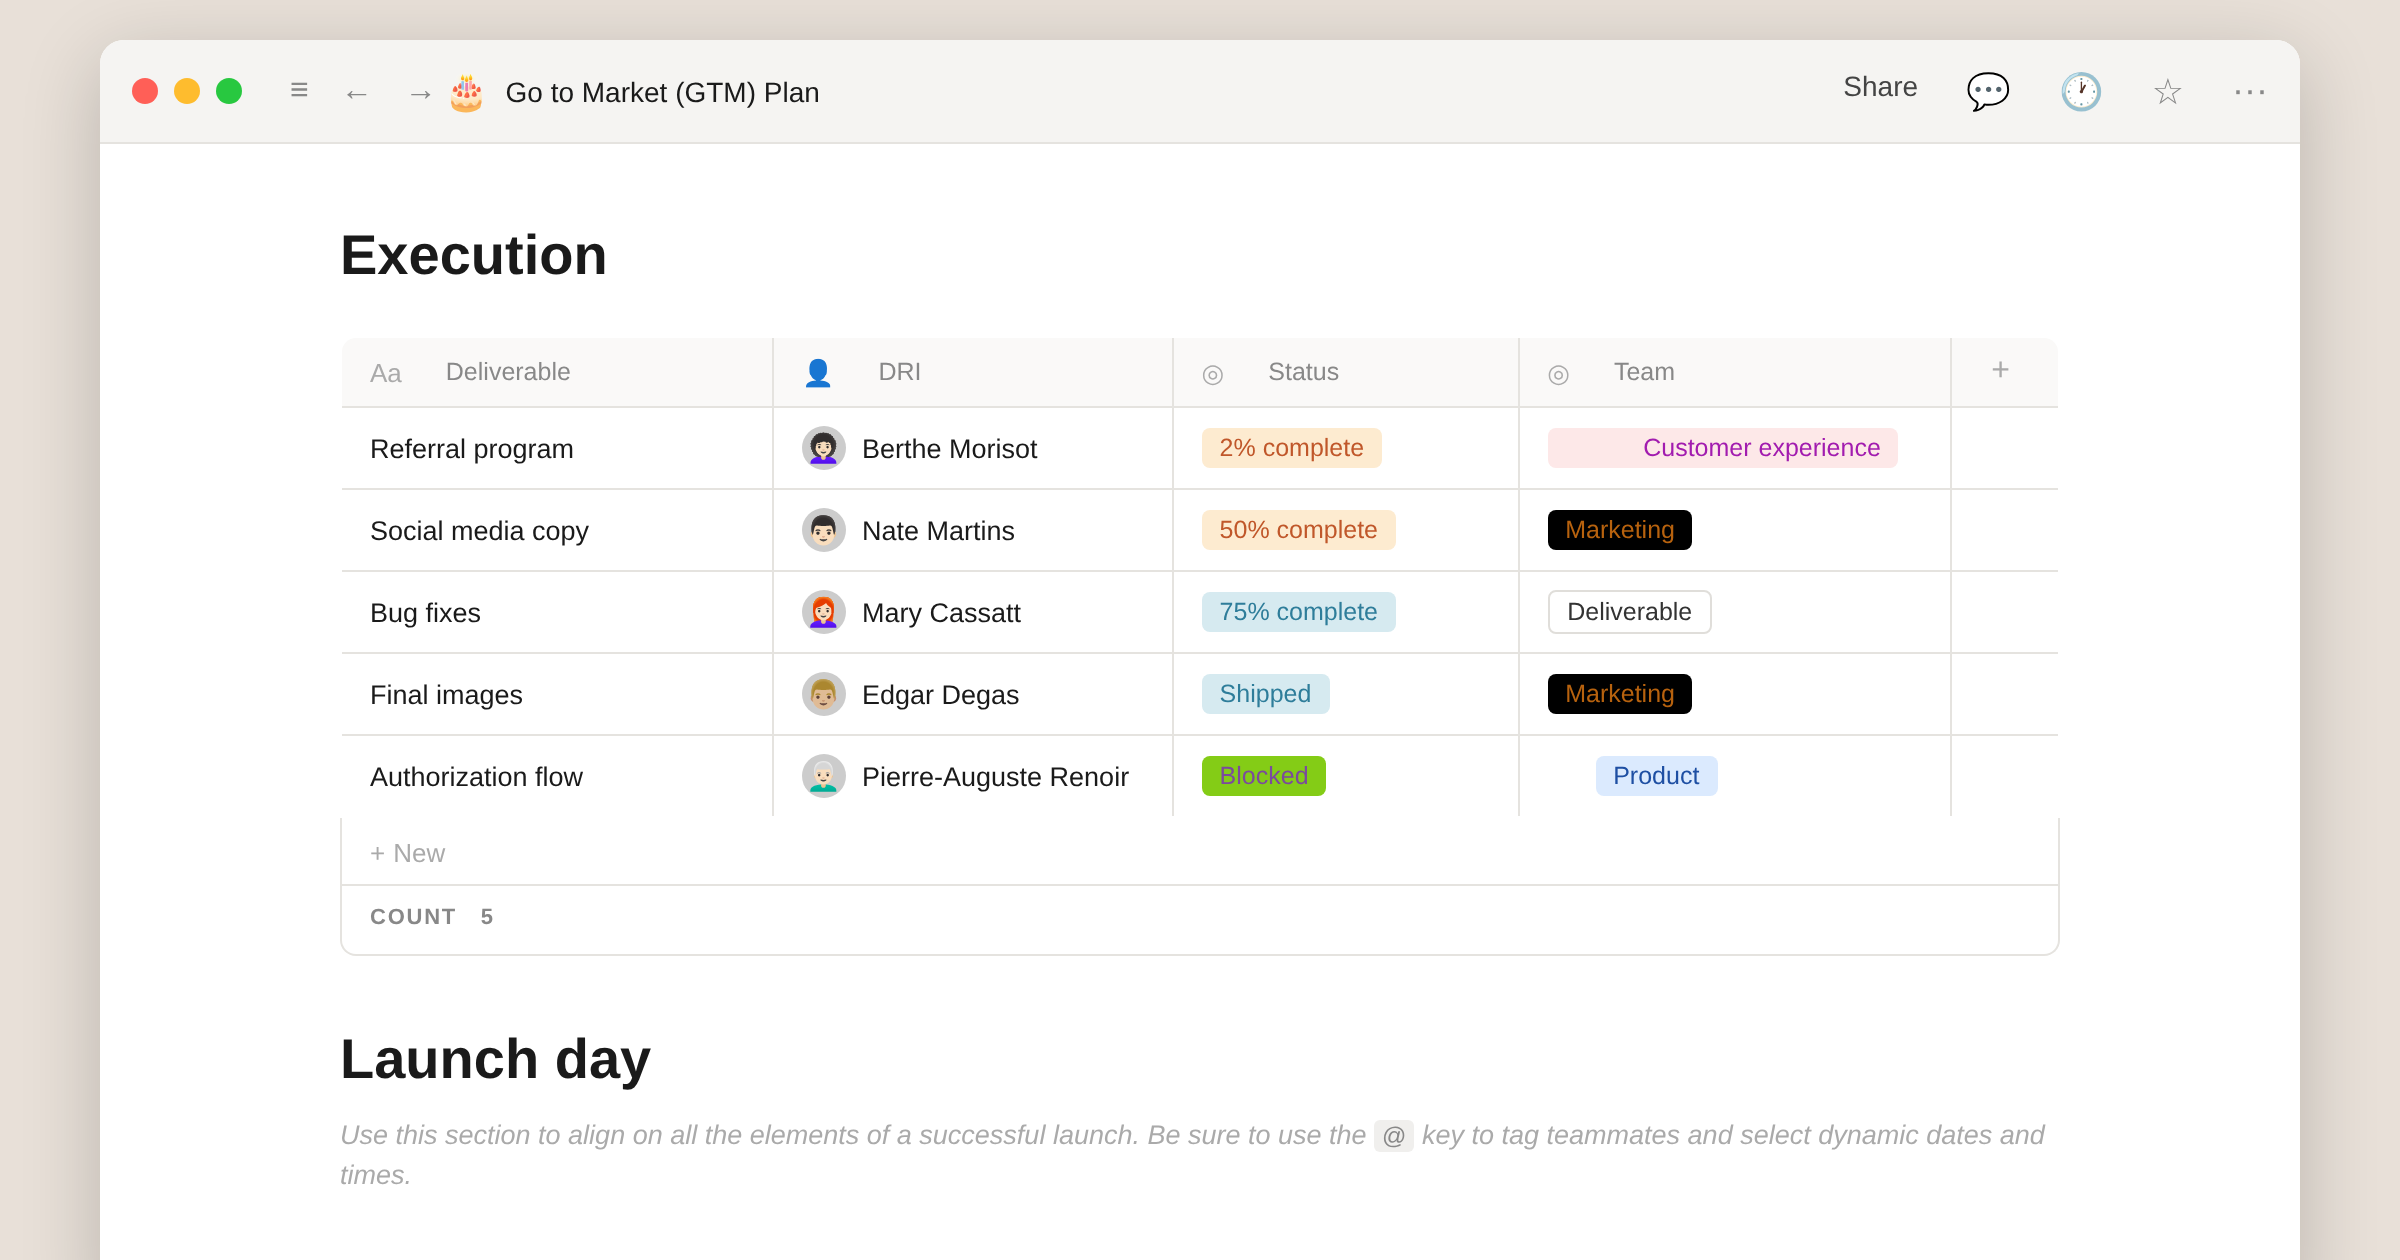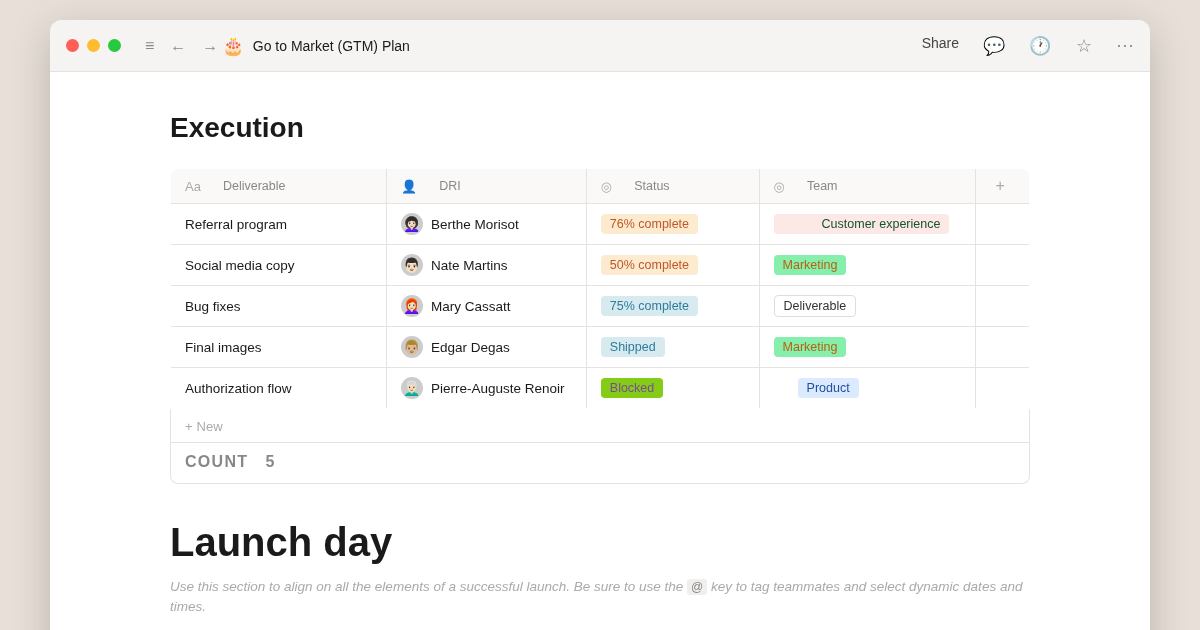--- a/index.html
+++ b/index.html
@@ -250,26 +250,26 @@
       display: inline-flex;
       align-items: center;
       border-radius: 4px;
       padding: 3px 9px;
       font-size: 12.5px;
       font-weight: 500;
     }
 
     .team-ce {
       background: #fde8e8;
-      color: #14532d;
+      color: #a21caf;
       padding-left: 48px;
     }
 
     .team-marketing {
-      background: #86efac;
+      background: #000000;
       color: #b7620e;
     }
 
     .team-engineering {
       background: #ffffff;
       color: #333;
       border: 1px solid #e0deda;
     }
 
     .team-product {
@@ -294,37 +294,37 @@
       color: #aaa;
       font-size: 13px;
       display: flex;
       align-items: center;
       gap: 4px;
       padding: 0;
     }
 
     .count-row {
       padding: 10px 14px;
-      font-size: 16px;
+      font-size: 11px;
       color: #aaa;
       letter-spacing: 0.08em;
       text-transform: uppercase;
     }
 
     .count-row span {
       font-weight: 600;
       color: #888;
     }
 
     .launch-day-section {
       margin-top: 36px;
     }
 
     .launch-day-title {
-      font-size: 40px;
+      font-size: 28px;
       font-weight: 700;
       color: #1a1a1a;
       margin-bottom: 12px;
     }
 
     .launch-day-subtitle {
       font-size: 13.5px;
       color: #aaa;
       font-style: italic;
       line-height: 1.5;
@@ -419,21 +419,21 @@
 
       <tr>
     <td>Referral program</td>
     <td>
       <div class="dri-cell">
         <div class="avatar">👩🏻‍🦱</div>
         <span>Berthe Morisot</span>
       </div>
     </td>
     <td>
-      <span class="status-badge badge-25">76% complete</span>
+      <span class="status-badge badge-25">2% complete</span>
     </td>
     <td>
       <span class="team-badge team-ce">Customer experience</span>
     </td>
     <td></td>
   </tr>
           <tr>
     <td>Social media copy</td>
     <td>
       <div class="dri-cell">

